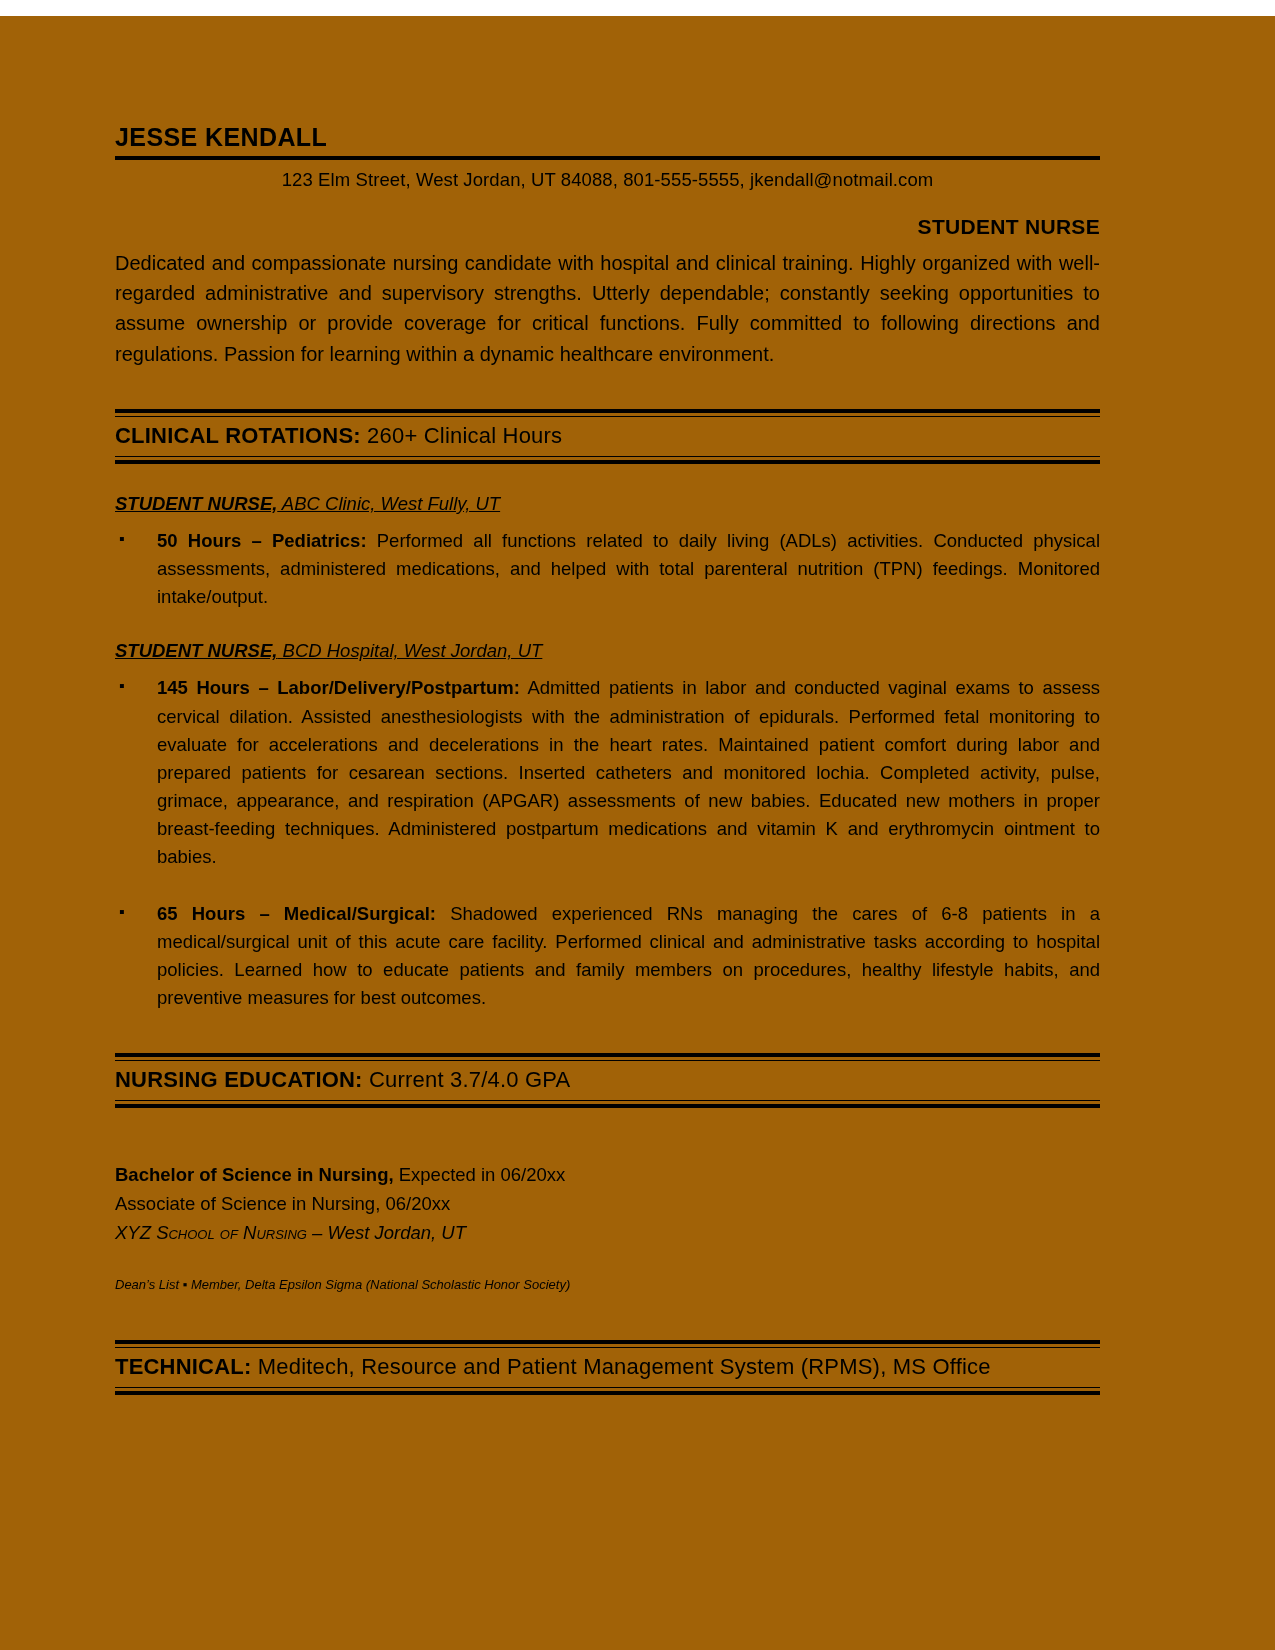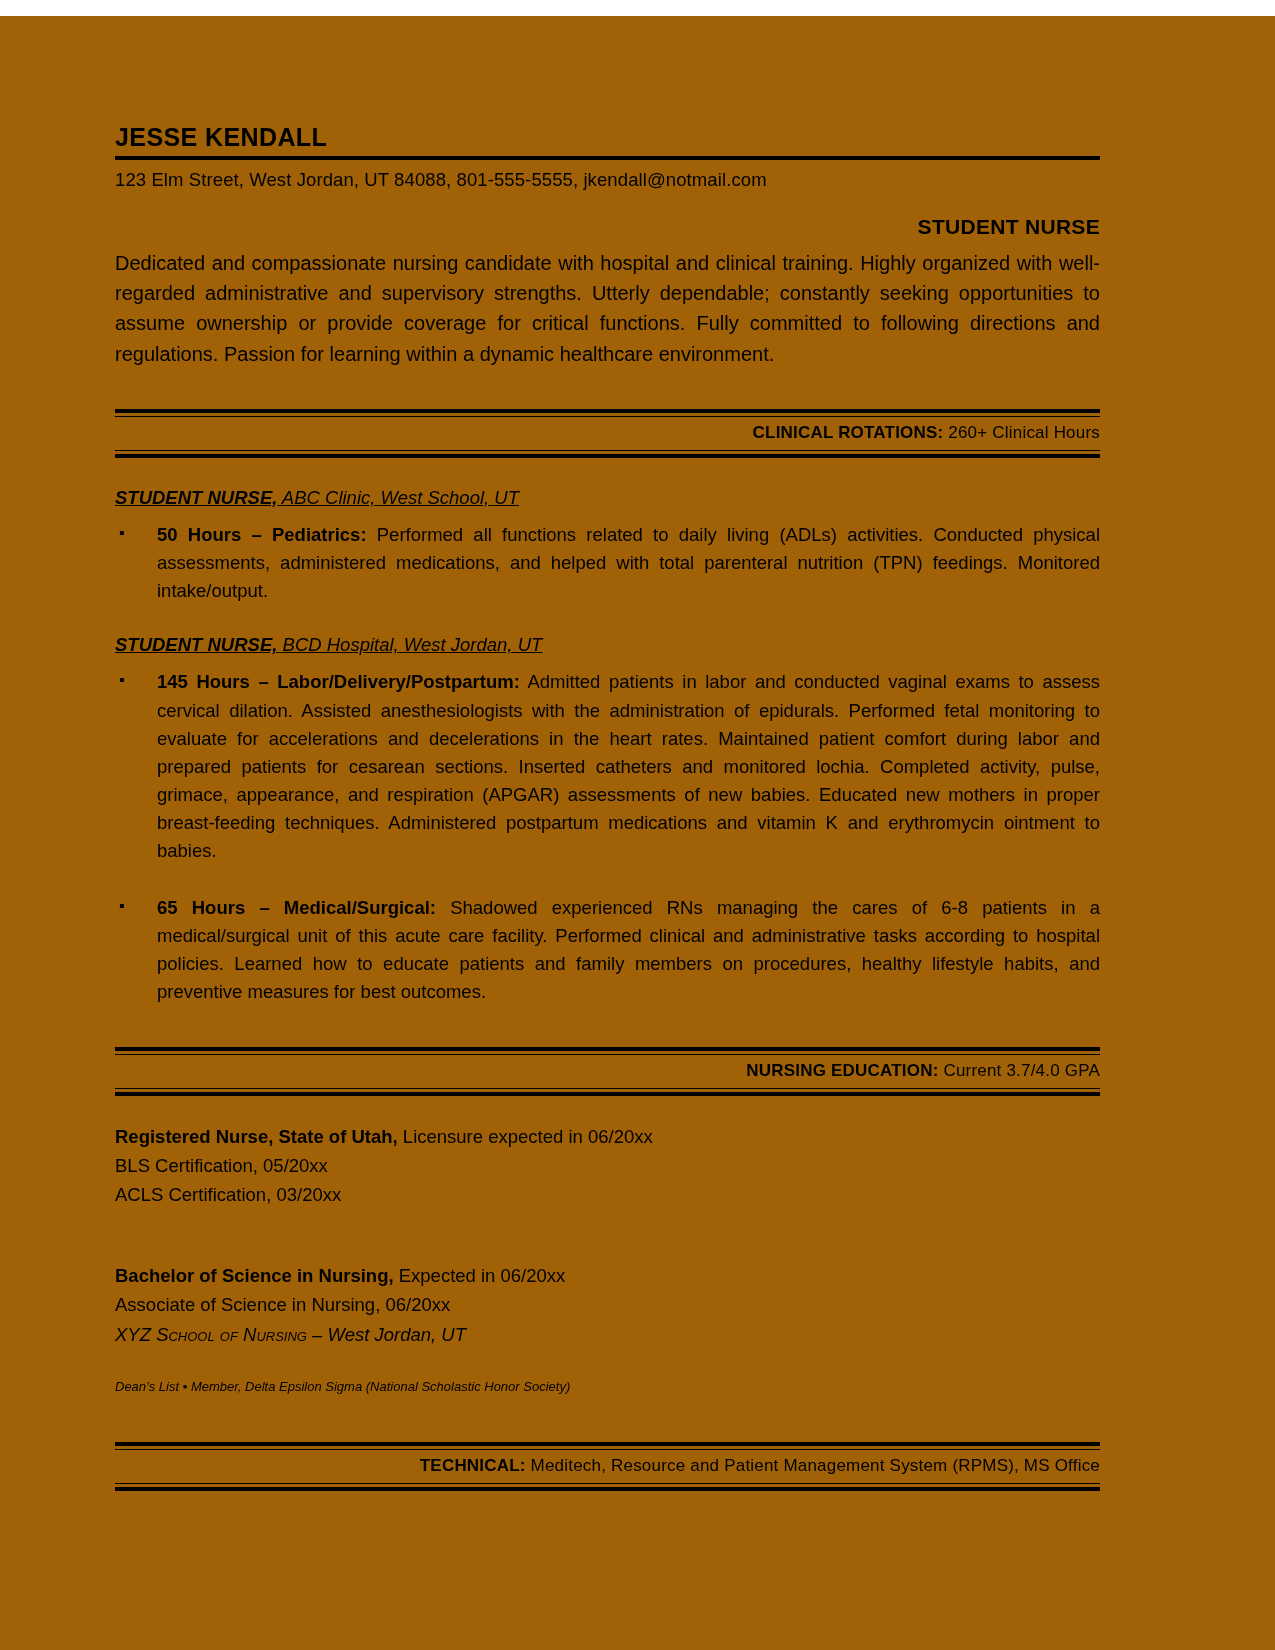--- a/index.html
+++ b/index.html
@@ -33,21 +33,21 @@
     font-weight: bold;
     letter-spacing: 0.4px;
     line-height: 1.1;
     padding-bottom: 4px;
   }
   .rule-thick {
     border-top: 4px solid #000;
     margin: 0;
   }
   .contact {
-    text-align: left;
+    text-align: center;
     font-size: 18.5px;
     margin-top: 9px;
     letter-spacing: 0.1px;
   }
 
   
   .job-title {
     font-size: 21px;
     font-weight: bold;
     margin-top: 24px;
@@ -64,24 +64,23 @@
   
   .section-block {
     margin-top: 40px;
   }
   .section-bar-top {
     border-top: 4px solid #000;
     border-bottom: 1.5px solid #000;
     height: 3px;
   }
   .section-heading {
-    font-size: 17px;
+    font-size: 22px;
     padding: 6px 0 7px 0;
     letter-spacing: 0.2px;
-    text-align: right;
   }
   .section-heading .bold {
     font-weight: bold;
   }
   .section-heading .rest {
     font-weight: normal;
   }
   .section-bar-bottom {
     border-top: 1.5px solid #000;
     border-bottom: 4px solid #000;
@@ -166,21 +165,21 @@
 
     <div class="section-block">
       <div class="section-bar-top"></div>
       <div class="section-heading">
         <span class="bold">CLINICAL ROTATIONS:</span><span class="rest"> 260+ Clinical Hours</span>
       </div>
       <div class="section-bar-bottom"></div>
 
       <div class="entry">
         <div class="entry-title">
-          <span class="role">STUDENT NURSE,</span><span> ABC Clinic, West School, UT</span>
+          <span class="role">STUDENT NURSE,</span><span> ABC Clinic, West Fully, UT</span>
         </div>
         <div class="bullet-row">
           <div class="bullet-mark">▪</div>
           <div class="bullet-text">
             <span class="lead">50 Hours – Pediatrics:</span><span> Performed all functions related to daily living (ADLs) activities. Conducted physical assessments, administered medications, and helped with total parenteral nutrition (TPN) feedings. Monitored intake/output.</span>
           </div>
         </div>
       </div>
 
       <div class="entry">
@@ -205,27 +204,20 @@
       </div>
     </div>
 
     <div class="section-block">
       <div class="section-bar-top"></div>
       <div class="section-heading">
         <span class="bold">NURSING EDUCATION:</span><span class="rest">  Current 3.7/4.0 GPA</span>
       </div>
       <div class="section-bar-bottom"></div>
 
-      <div class="edu-group">
-        <div class="edu-line">
-          <span class="bold">Registered Nurse, State of Utah,</span><span> Licensure expected in 06/20xx</span>
-        </div>
-        <div class="edu-line">BLS Certification, 05/20xx</div>
-        <div class="edu-line">ACLS Certification, 03/20xx</div>
-      </div>
 
       <div class="edu-group" style="margin-top:52px;">
         <div class="edu-line">
           <span class="bold">Bachelor of Science in Nursing,</span><span> Expected in 06/20xx</span>
         </div>
         <div class="edu-line">Associate of Science in Nursing, 06/20xx</div>
         <div class="edu-line smallcaps">
           <span>XYZ </span><span class="sc">School of Nursing</span><span> – West Jordan, UT</span>
         </div>
       </div>

